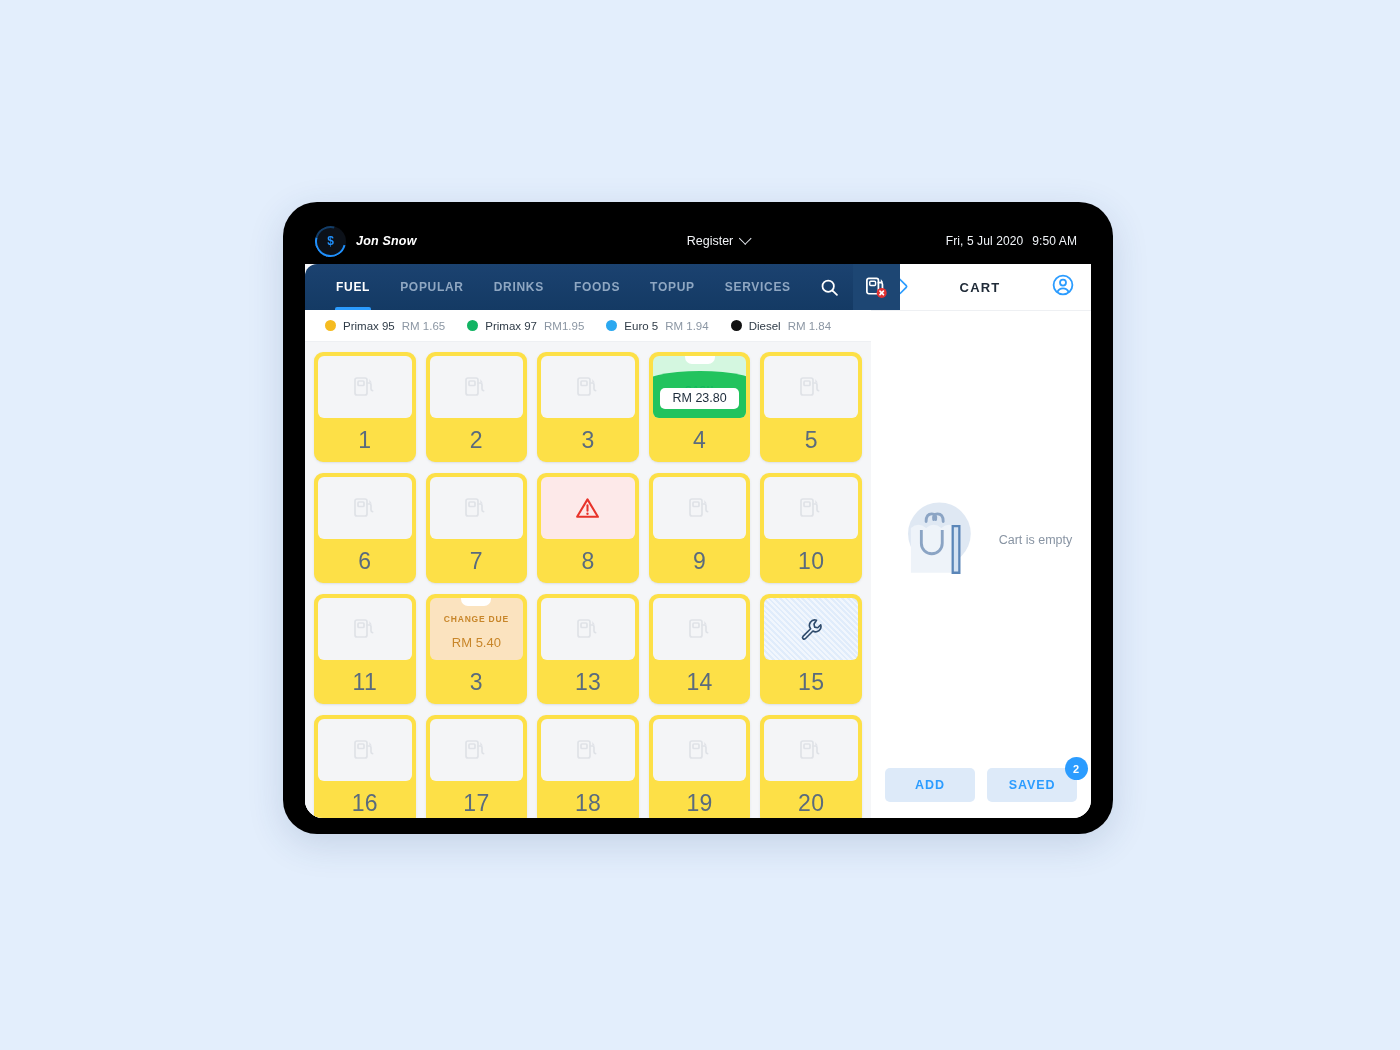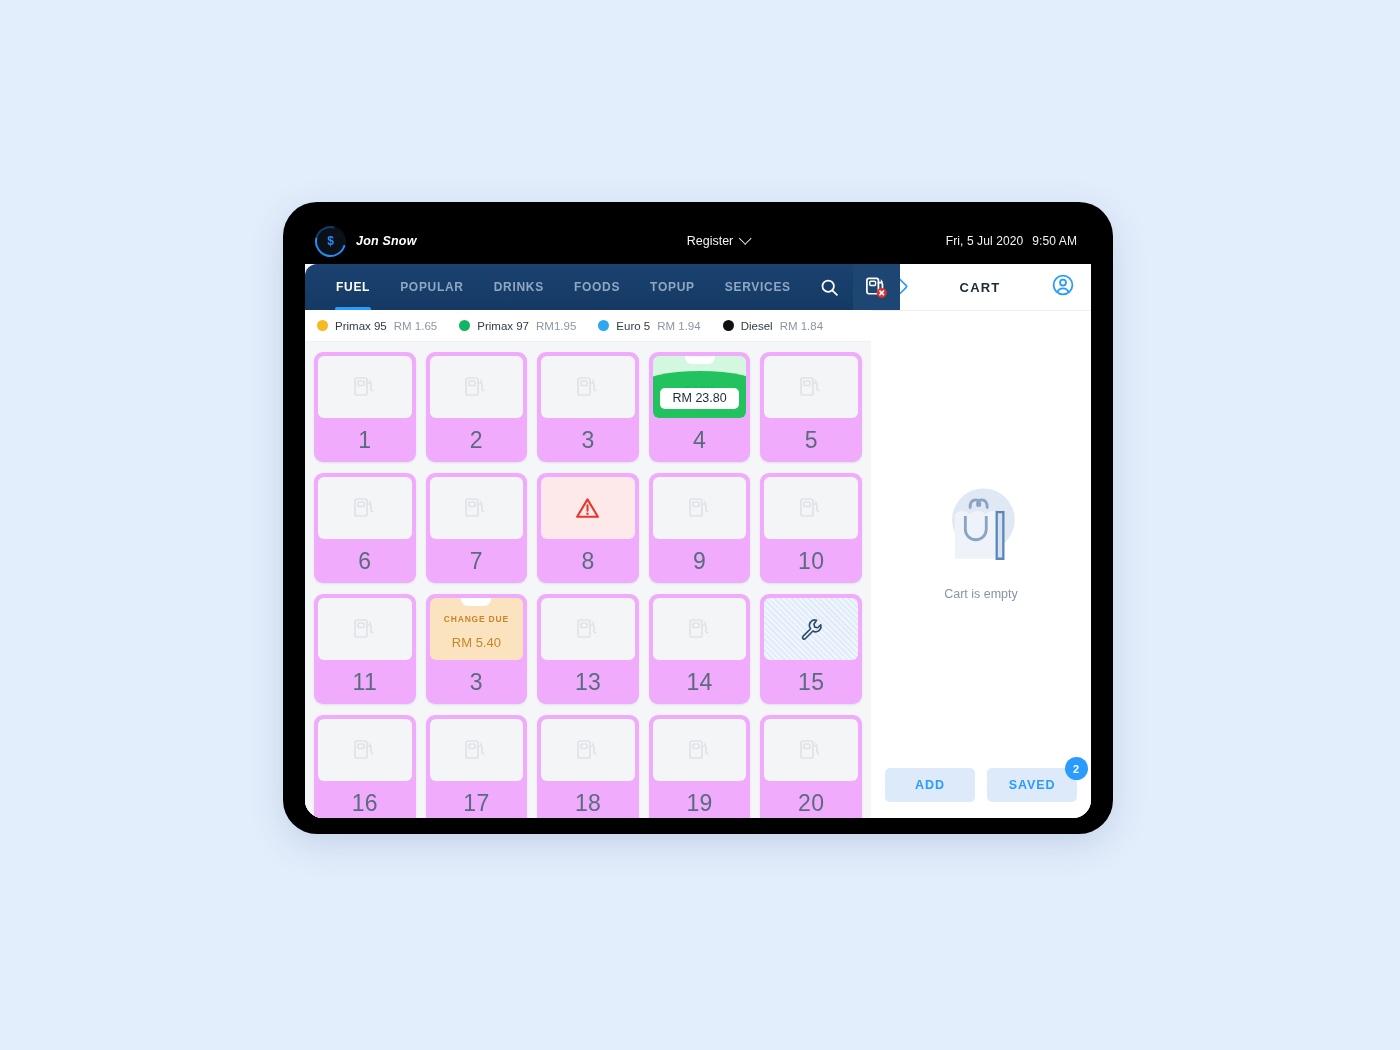--- a/index.html
+++ b/index.html
@@ -120,41 +120,41 @@
     width: 47px; display: flex; align-items: center; justify-content: center;
   }
   .icon-btn.stop { background: #1d4673; }
 
   
   .pricebar {
     height: 32px; flex: none;
     background: #ffffff;
     border-bottom: 1px solid #eef0f3;
     display: flex; align-items: center;
-    padding: 0 12px;
+    padding: 0 20px;
     gap: 22px;
   }
   .price-item { display: flex; align-items: center; gap: 7px; font-size: 11.5px; }
   .dot { width: 11px; height: 11px; border-radius: 50%; flex: none; }
   .price-name { color: #2f3b47; }
   .price-val { color: #8b96a3; }
 
   
   .gridwrap {
     flex: 1; min-height: 0; overflow: hidden;
     background: #f5f6f8;
     padding: 10px 9px 0 9px;
   }
   .grid {
     display: grid;
     grid-template-columns: repeat(5, 1fr);
     gap: 11px 10px;
   }
   .pump {
-    background: #f0abfc;
+    background: #fde047;
     border-radius: 9px;
     height: 110px;
     box-shadow: 0 1px 3px rgba(35,55,90,0.07), 0 1px 1px rgba(35,55,90,0.04);
     overflow: hidden;
     display: flex; flex-direction: column;
   }
   .pump-top {
     height: 62px; flex: none;
     margin: 4px 4px 0 4px;
     border-radius: 6px;
@@ -233,21 +233,21 @@
     padding: 0 16px;
     background: #ffffff;
     border-top-right-radius: 12px;
   }
   .cart-title {
     font-size: 13px; font-weight: bold; letter-spacing: 1.2px; color: #202b38;
   }
   .cart-body {
     flex: 1; min-height: 0;
     border-top: 1px solid #eef0f3;
-    display: flex; flex-direction: column;
+    display: flex; flex-direction: row;
     align-items: center; justify-content: center;
     gap: 14px;
   }
   .empty-text { font-size: 12.5px; color: #8894a3; }
   .cart-foot {
     flex: none; padding: 0 14px 16px 14px;
     display: flex; gap: 12px;
   }
   .cbtn {
     flex: 1; height: 34px;

